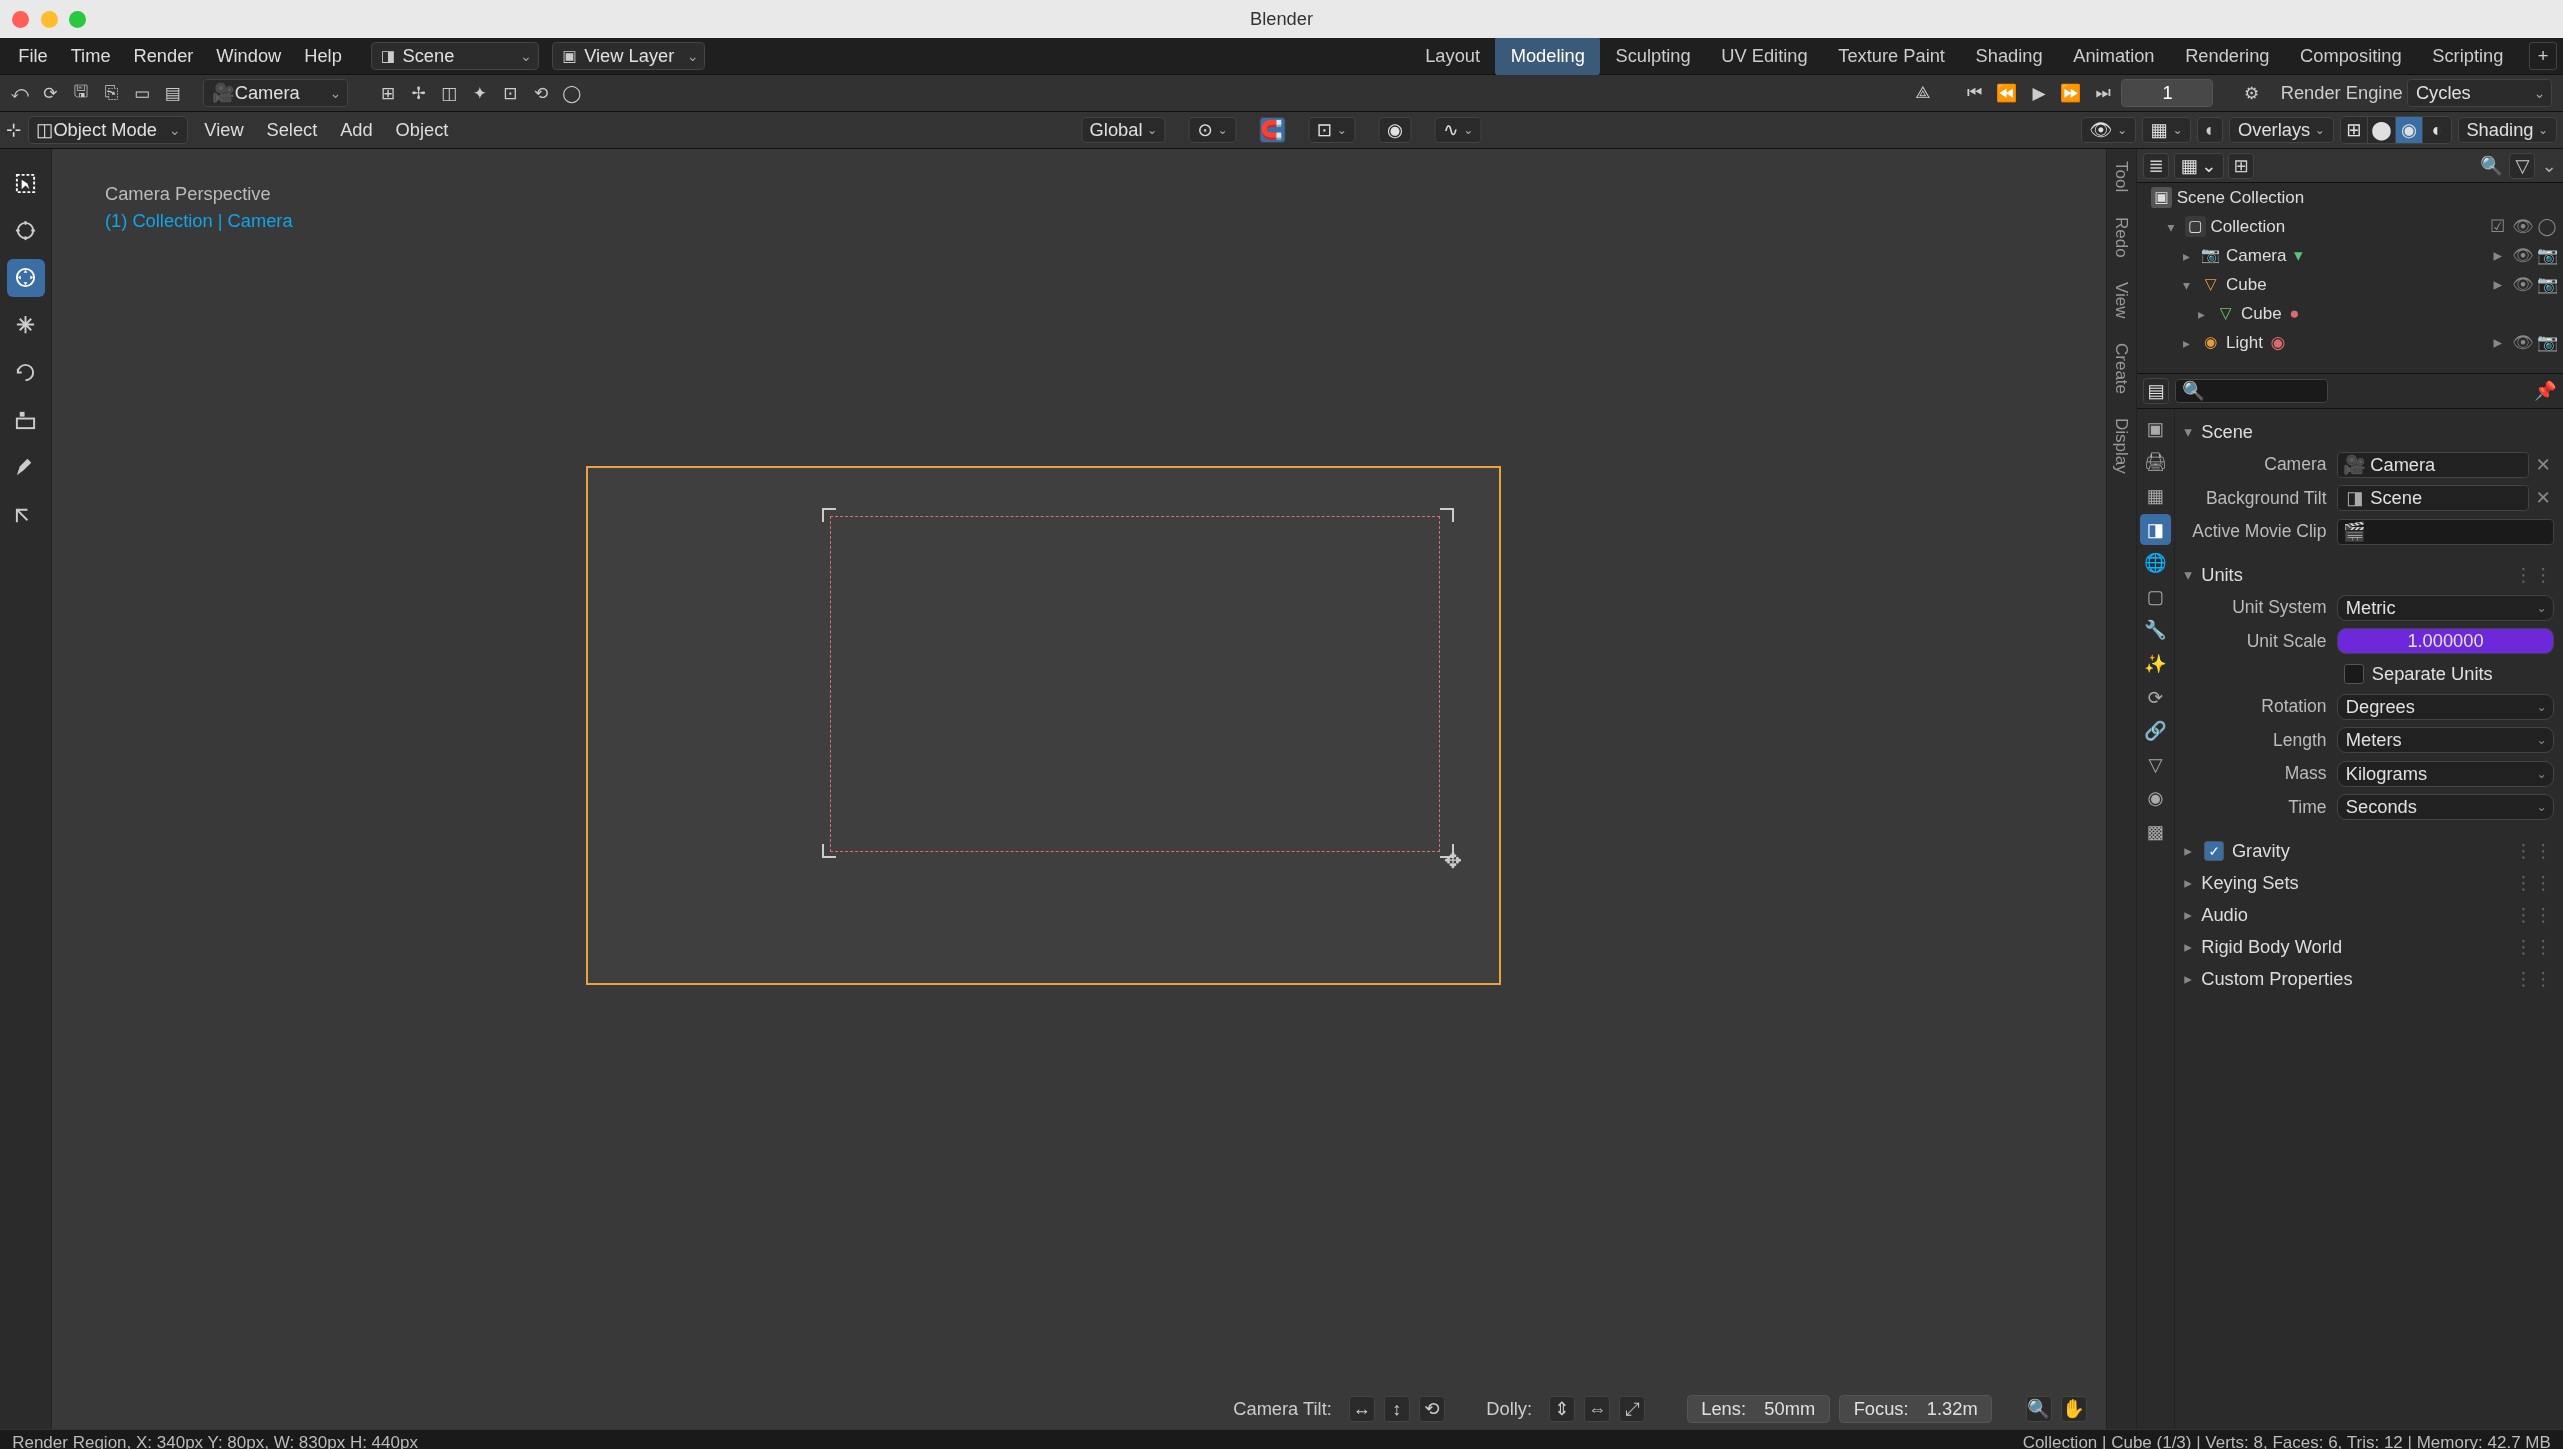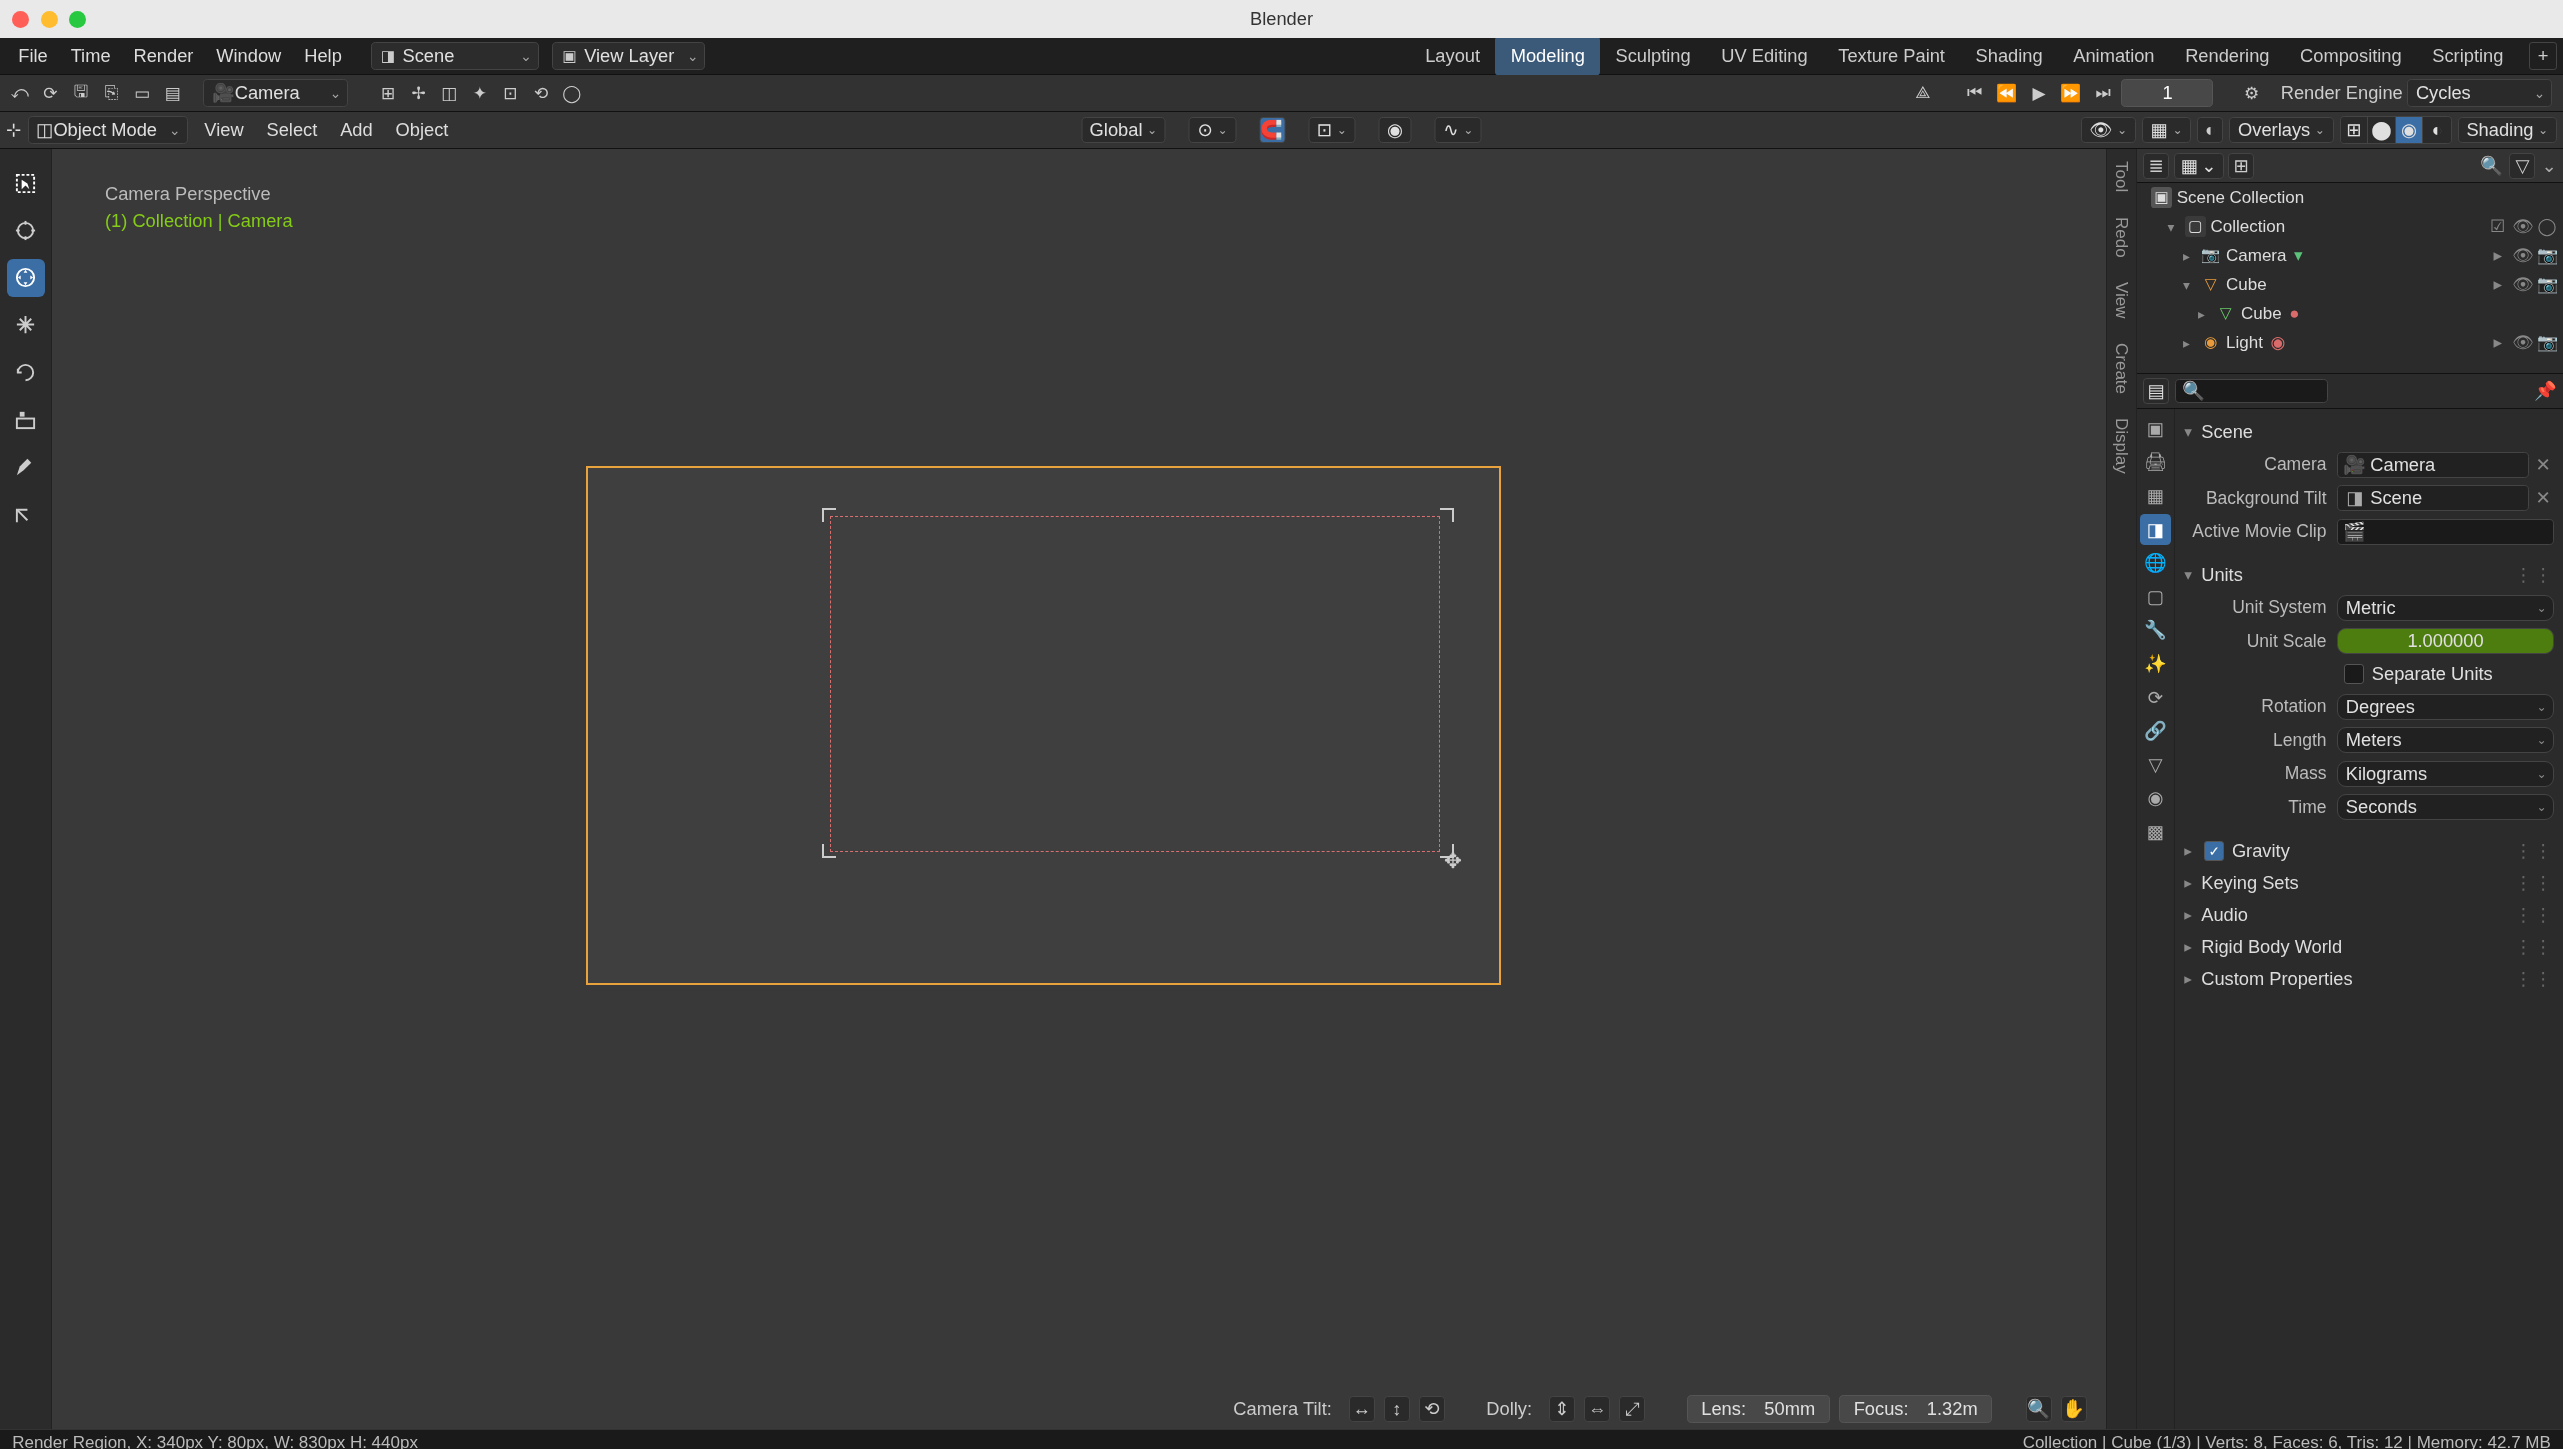--- a/index.html
+++ b/index.html
@@ -61,21 +61,21 @@
 
 
 .main { display:flex; height: calc(1449px - 30.5px - 37px - 37px - 37px - 27.5px); }
 .lefttool { width:52px; background:#2b2b2b; padding-top:15.3px; display:flex; flex-direction:column; align-items:center; gap:9.2px; border-right:0.8px solid #222;}
 .lefttool .lt { width:38px; height:38px; border-radius:6.1px; display:flex; align-items:center; justify-content:center; color:#ccc;}
 .lefttool .lt.active { background:#3b6ea5; }
 .lefttool .lt svg { width:23px; height:23px; }
 
 .viewport { flex:1; background:#393939; position:relative;}
 .vp-label { position:absolute; left:53px; top:34px; color:#bbb; font-size:18.3px;}
-.vp-sublabel { position:absolute; left:53px; top:61px; color:#84cc16; font-size:18.3px;}
+.vp-sublabel { position:absolute; left:53px; top:61px; color:#0ea5e9; font-size:18.3px;}
 .camera-outer { position:absolute; left:534px; top:317px; width:915px; height:519px; border:2.3px solid #e8a33c; background:#3f3f3f;}
 .render-region { position:absolute; left:778px; top:367px; width:610px; height:336px; border:1.5px dashed #d97070;}
 .crop-mark { position:absolute; width:13.7px; height:13.7px; }
 .crop-mark.tl { left:770px; top:359px; border-left:2.3px solid #ccc; border-top:2.3px solid #ccc;}
 .crop-mark.tr { left:1388px; top:359px; border-right:2.3px solid #ccc; border-top:2.3px solid #ccc;}
 .crop-mark.bl { left:770px; top:695px; border-left:2.3px solid #ccc; border-bottom:2.3px solid #ccc;}
 .crop-mark.br { left:1388px; top:695px; border-right:2.3px solid #ccc; border-bottom:2.3px solid #ccc;}
 .drag-cursor { position:absolute; left:1392px; top:699px; font-size:21.4px; color:#ccc;}
 
 .vp-footer { position:absolute; left:0; right:0; bottom:0; height:40px; display:flex; align-items:center; padding:0 18.3px; gap:9.2px;}
@@ -530,21 +530,21 @@
         </div>
         <div class="proprow">
           <div class="plabel">Unit System</div>
           <div class="pval">
               <span>Metric</span>
               <span class="chev">⌄</span>
             </div>
         </div>
         <div class="proprow">
           <div class="plabel">Unit Scale</div>
-          <div class="pval" style="justify-content:center; background:#4d7c0f;">
+          <div class="pval" style="justify-content:center; background:#6d28d9;">
               <span>1.000000</span>
             </div>
         </div>
         <div class="chkrow">
           <div class="chk"></div>
           <span>Separate Units</span>
         </div>
         <div class="proprow">
           <div class="plabel">Rotation</div>
           <div class="pval">

